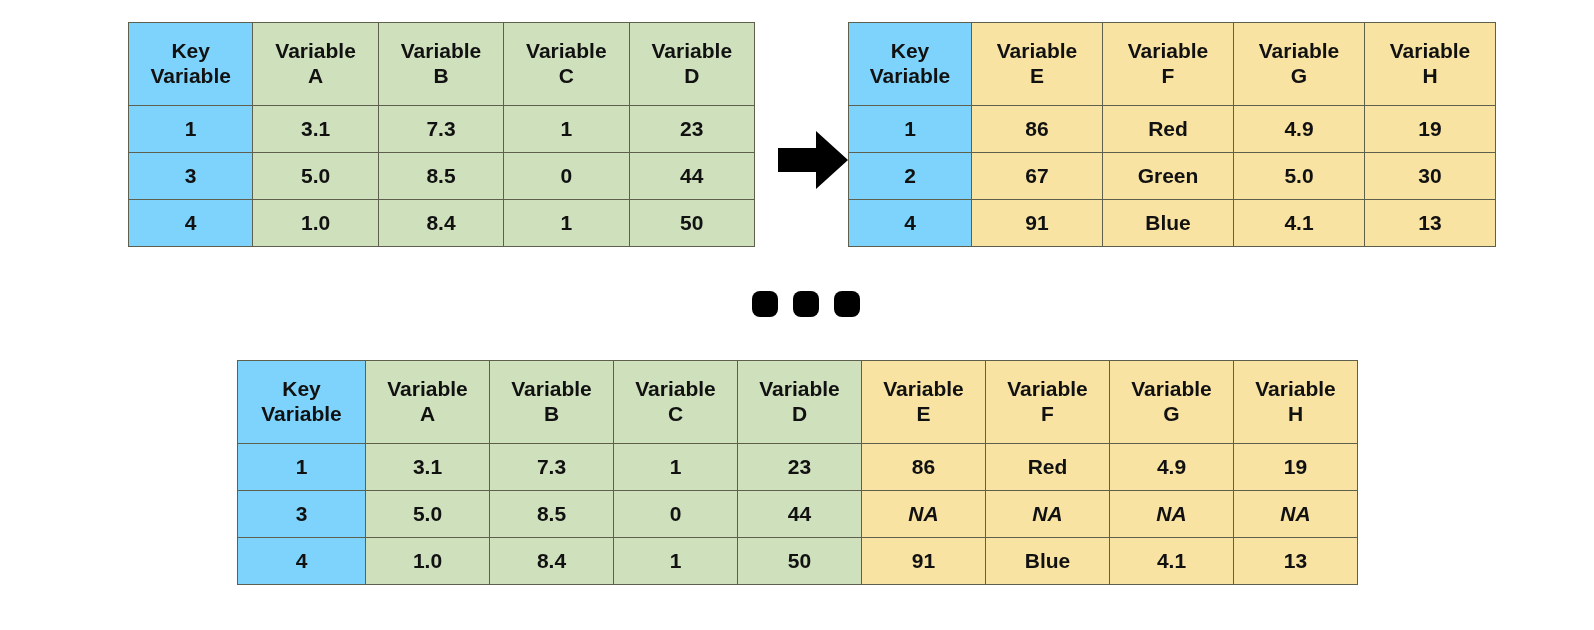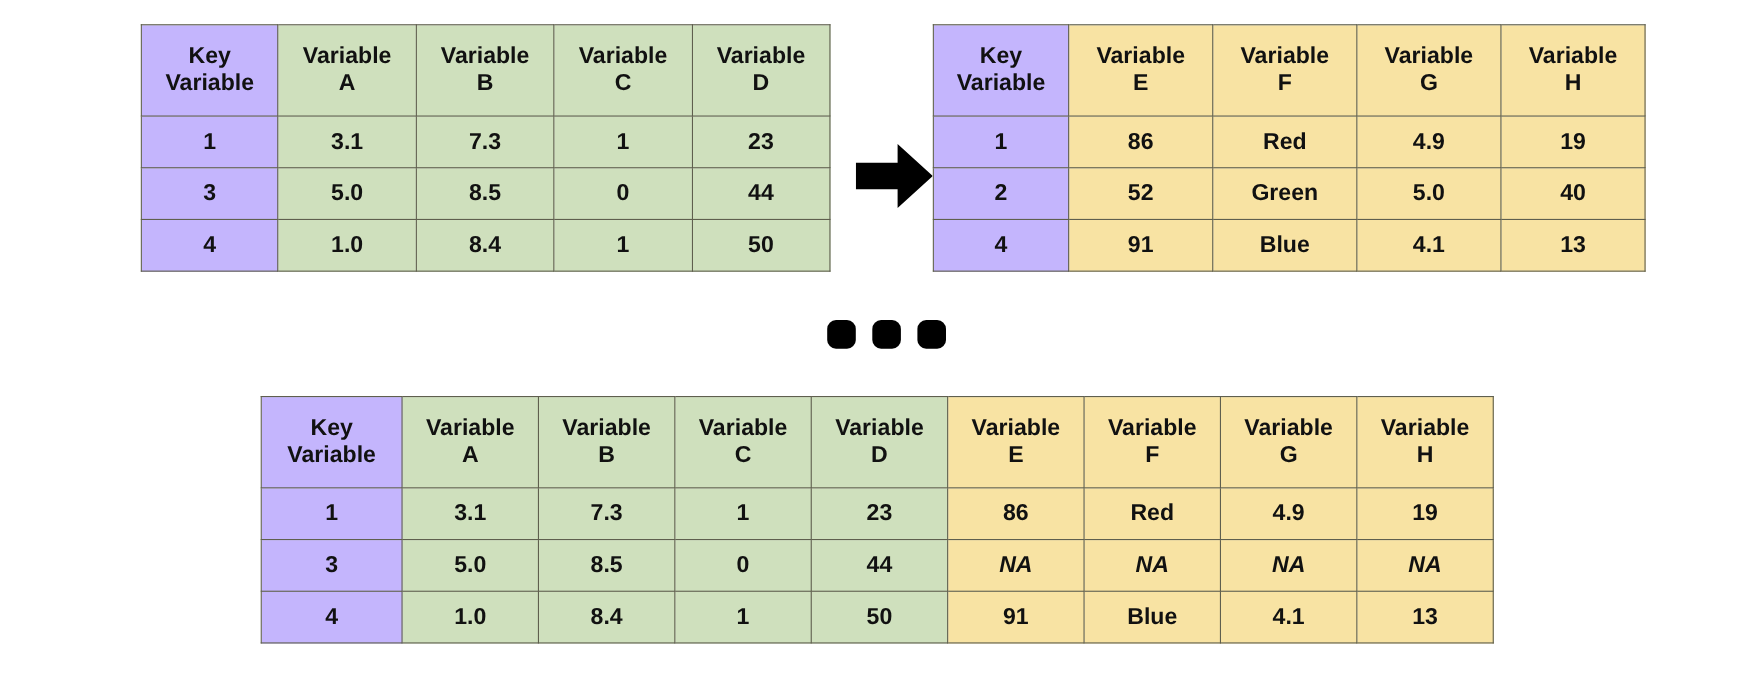--- a/index.html
+++ b/index.html
@@ -45,21 +45,21 @@
   }
   table.data-table td {
     font-weight: bold;
     height: 46px;
   }
   table.data-table td.keycell {
     font-weight: bold;
   }
 
   
-  .fill-key    { background: #c4b5fd; margin-left: 48px; }
+  .fill-key    { background: #7dd3fc; margin-left: 48px; }
   .fill-green  { background: #cfe0bd; }
   .fill-yellow { background: #f8e3a3; }
 
   .na {
     font-style: italic;
     color: #7b7b7b;
   }
 
   
   #table-left {
@@ -217,24 +217,24 @@
     <tbody>
       <tr>
         <td class="fill-key keycell">1</td>
         <td class="fill-yellow">86</td>
         <td class="fill-yellow">Red</td>
         <td class="fill-yellow">4.9</td>
         <td class="fill-yellow">19</td>
       </tr>
       <tr>
         <td class="fill-key keycell">2</td>
-        <td class="fill-yellow">52</td>
+        <td class="fill-yellow">67</td>
         <td class="fill-yellow">Green</td>
         <td class="fill-yellow">5.0</td>
-        <td class="fill-yellow">40</td>
+        <td class="fill-yellow">30</td>
       </tr>
       <tr>
         <td class="fill-key keycell">4</td>
         <td class="fill-yellow">91</td>
         <td class="fill-yellow">Blue</td>
         <td class="fill-yellow">4.1</td>
         <td class="fill-yellow">13</td>
       </tr>
     </tbody>
   </table>

